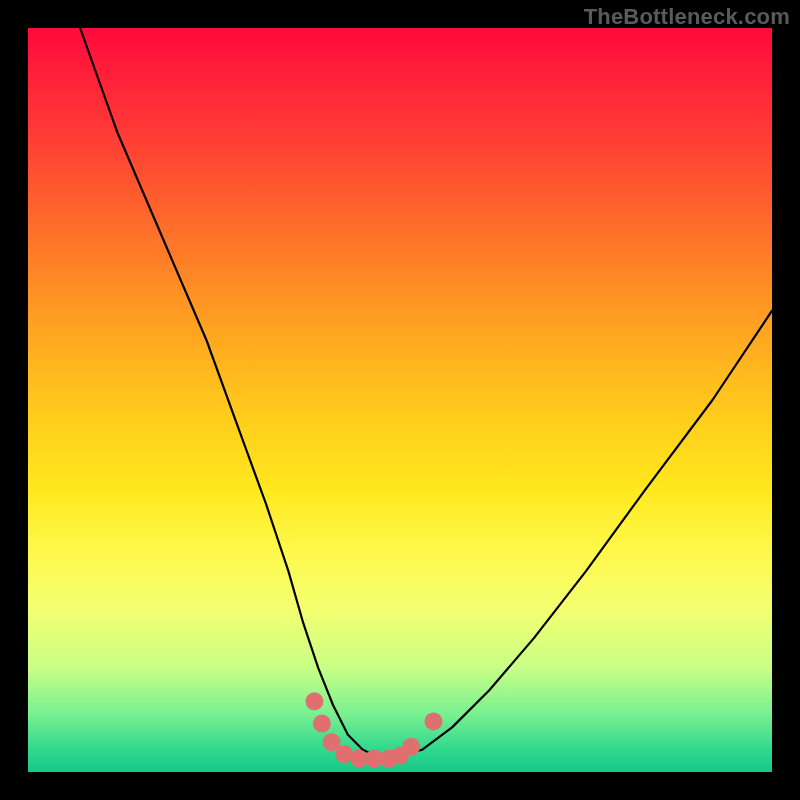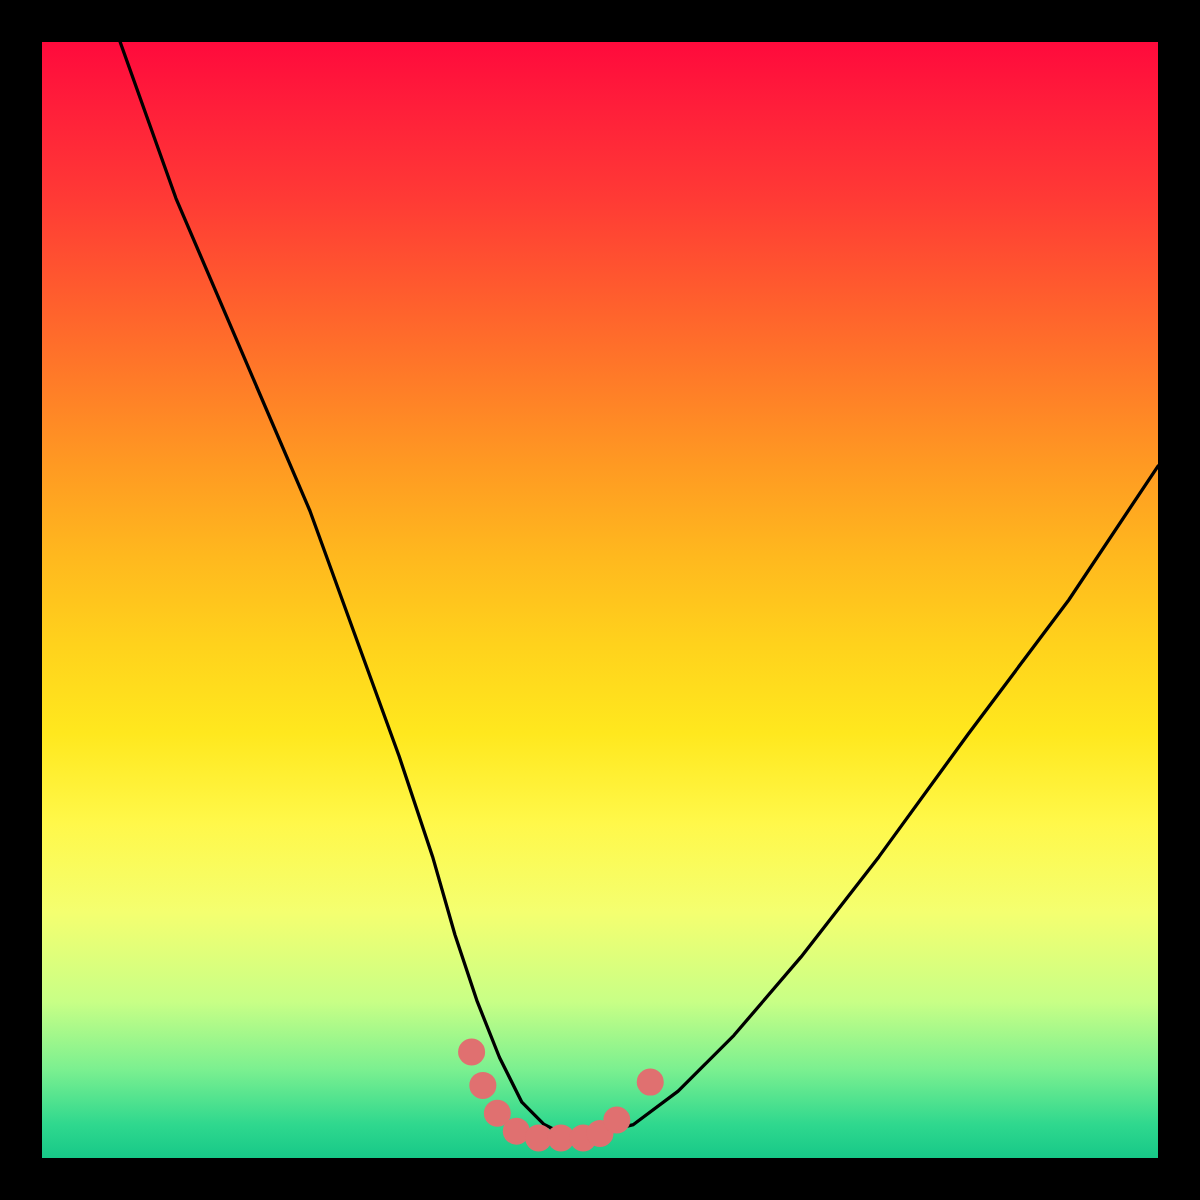--- a/index.html
+++ b/index.html
@@ -79,13 +79,14 @@
           <circle cx="316.2" cy="726.1" r="9" fill="#e07070"></circle>
           <circle cx="331.1" cy="730.6" r="9" fill="#e07070"></circle>
           <circle cx="346.0" cy="730.6" r="9" fill="#e07070"></circle>
           <circle cx="360.8" cy="730.6" r="9" fill="#e07070"></circle>
           <circle cx="372.0" cy="727.6" r="9" fill="#e07070"></circle>
           <circle cx="383.2" cy="718.7" r="9" fill="#e07070"></circle>
           <circle cx="405.5" cy="693.4" r="9" fill="#e07070"></circle>
         </g>
     </svg>
   </div>
+  <div class="watermark">TheBottleneck.com</div>
 </div>
 
 </body></html>

